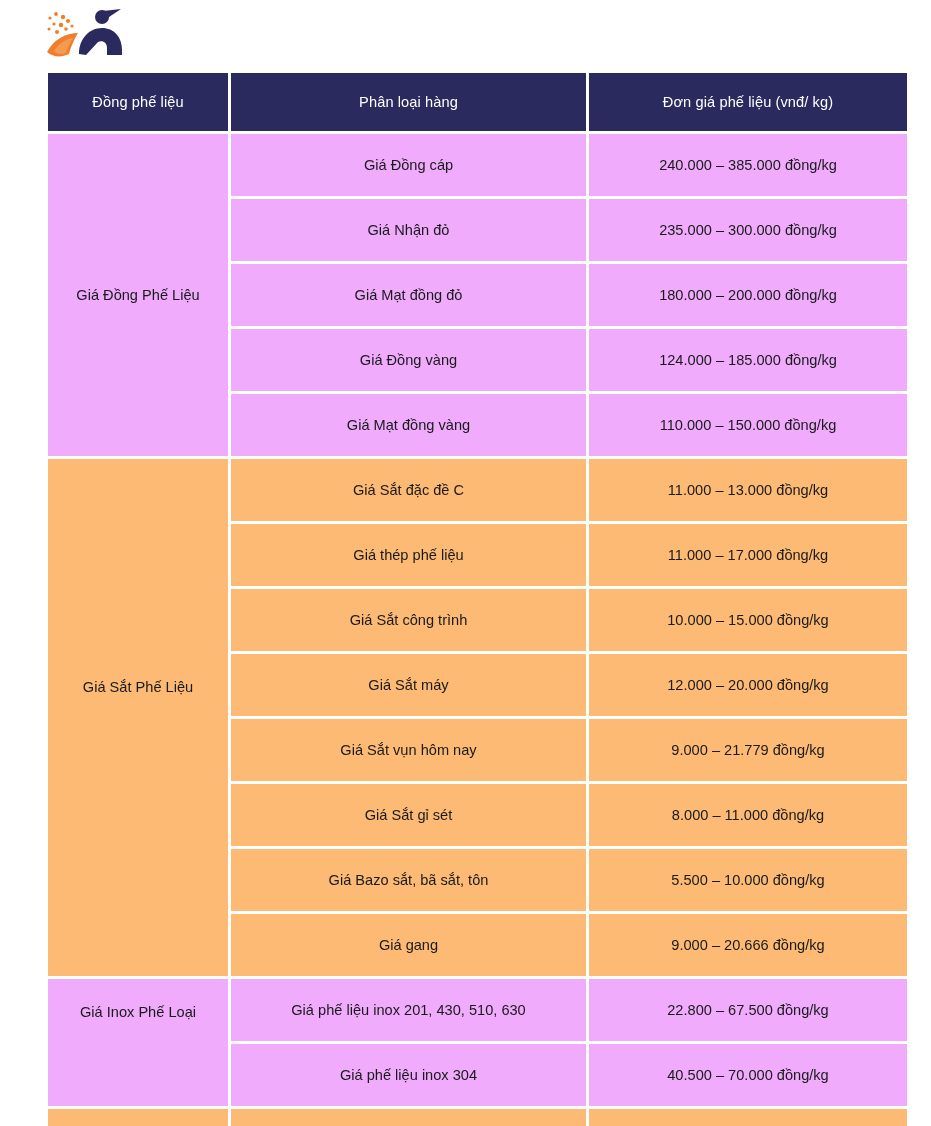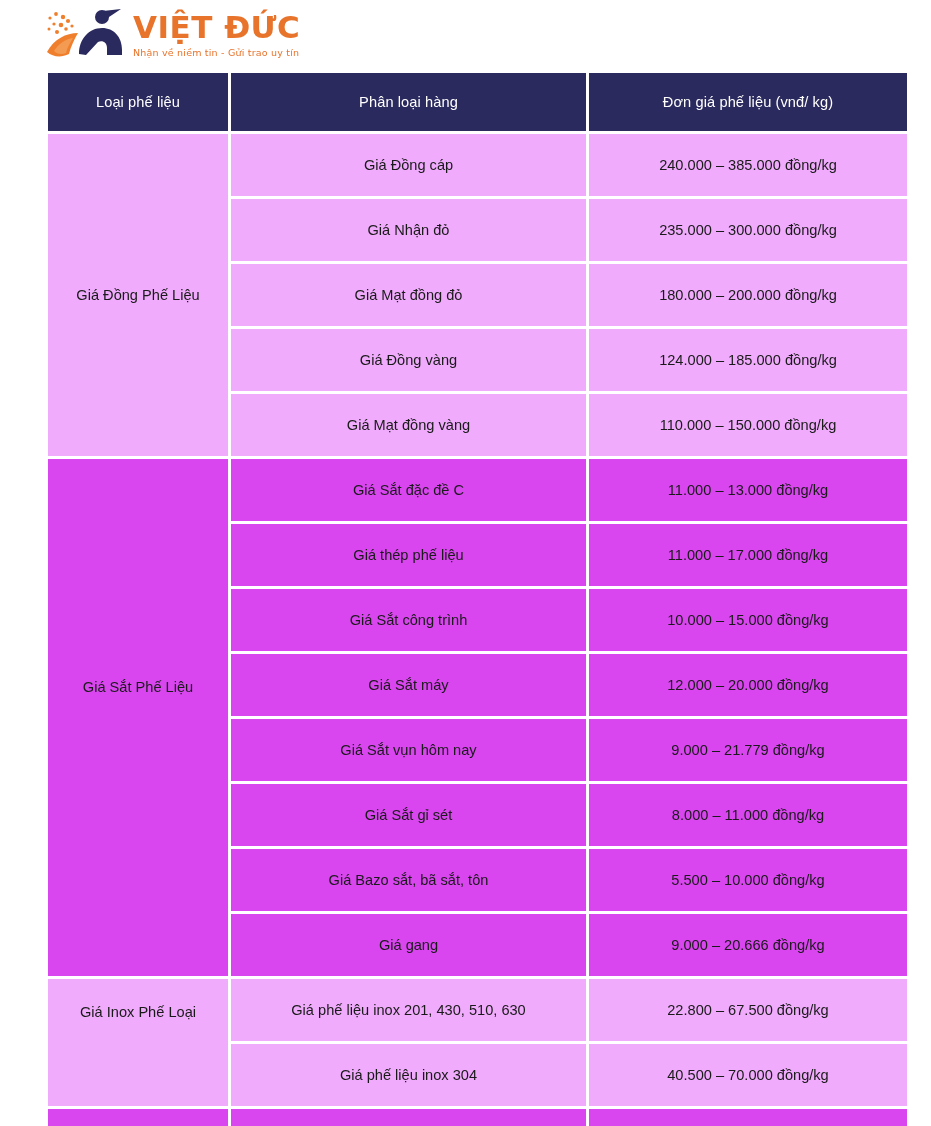--- a/index.html
+++ b/index.html
@@ -86,21 +86,21 @@
   col.c1 { width: 180px; }
   col.c2 { width: 355px; }
   col.c3 { width: 318px; }
 
   tbody tr { height: 62px; }
   tbody td {
     background: #f0abfc;
     height: 62px;
   }
   tbody tr.shaded td {
-    background: #d946ef;
+    background: #fdba74;
     margin-top: 44px;
   }
   td.group-label {
     font-size: 14.6px;
   }
 </style>
 </head>
 <body>
 
 <div class="logo-header">
@@ -123,36 +123,32 @@
       <path d="M2 44 C9 31, 21 25, 33 25 C29 32, 26 38, 24 46 C16 50, 8 49, 2 44 Z" fill="#F07F2D"></path>
       <path d="M9 43 C14 35, 21 31, 28 30 C25 35, 22 40, 21 45 C16 47, 12 46, 9 43 Z" fill="#F39B52"></path>
 
       <g fill="#2A2A5E">
         <circle cx="57" cy="9" r="7"></circle>
         <path d="M34 46 C34 31, 44 20, 57 20 C69 20, 77 29, 77 42 L77 47 L62 47 L62 40 C62 35, 58 32, 53 34 L41 47 Z"></path>
         <path d="M58 3 L76 1 L61 11 Z"></path>
       </g>
     </svg>
   </div>
-  <div class="logo-words">
-    <div class="logo-name">VIỆT ĐỨC</div>
-    <div class="logo-tagline">Nhận về niềm tin - Gửi trao uy tín</div>
-  </div>
 </div>
 
 <div class="table-wrap">
   <table class="price-table">
     <colgroup>
       <col class="c1">
         <col class="c2">
         <col class="c3">
     </colgroup>
     <thead>
       <tr>
-        <th>Loại phế liệu</th>
+        <th>Đồng phế liệu</th>
         <th>Phân loại hàng</th>
         <th>Đơn giá phế liệu (vnđ/ kg)</th>
       </tr>
     </thead>
     <tbody id="table-body">
         <tr>
           <td rowspan="5" class="group-label" style="vertical-align: middle;">Giá Đồng Phế Liệu</td>
           <td>Giá Đồng cáp</td>
           <td>240.000 – 385.000 đồng/kg</td>
         </tr>

